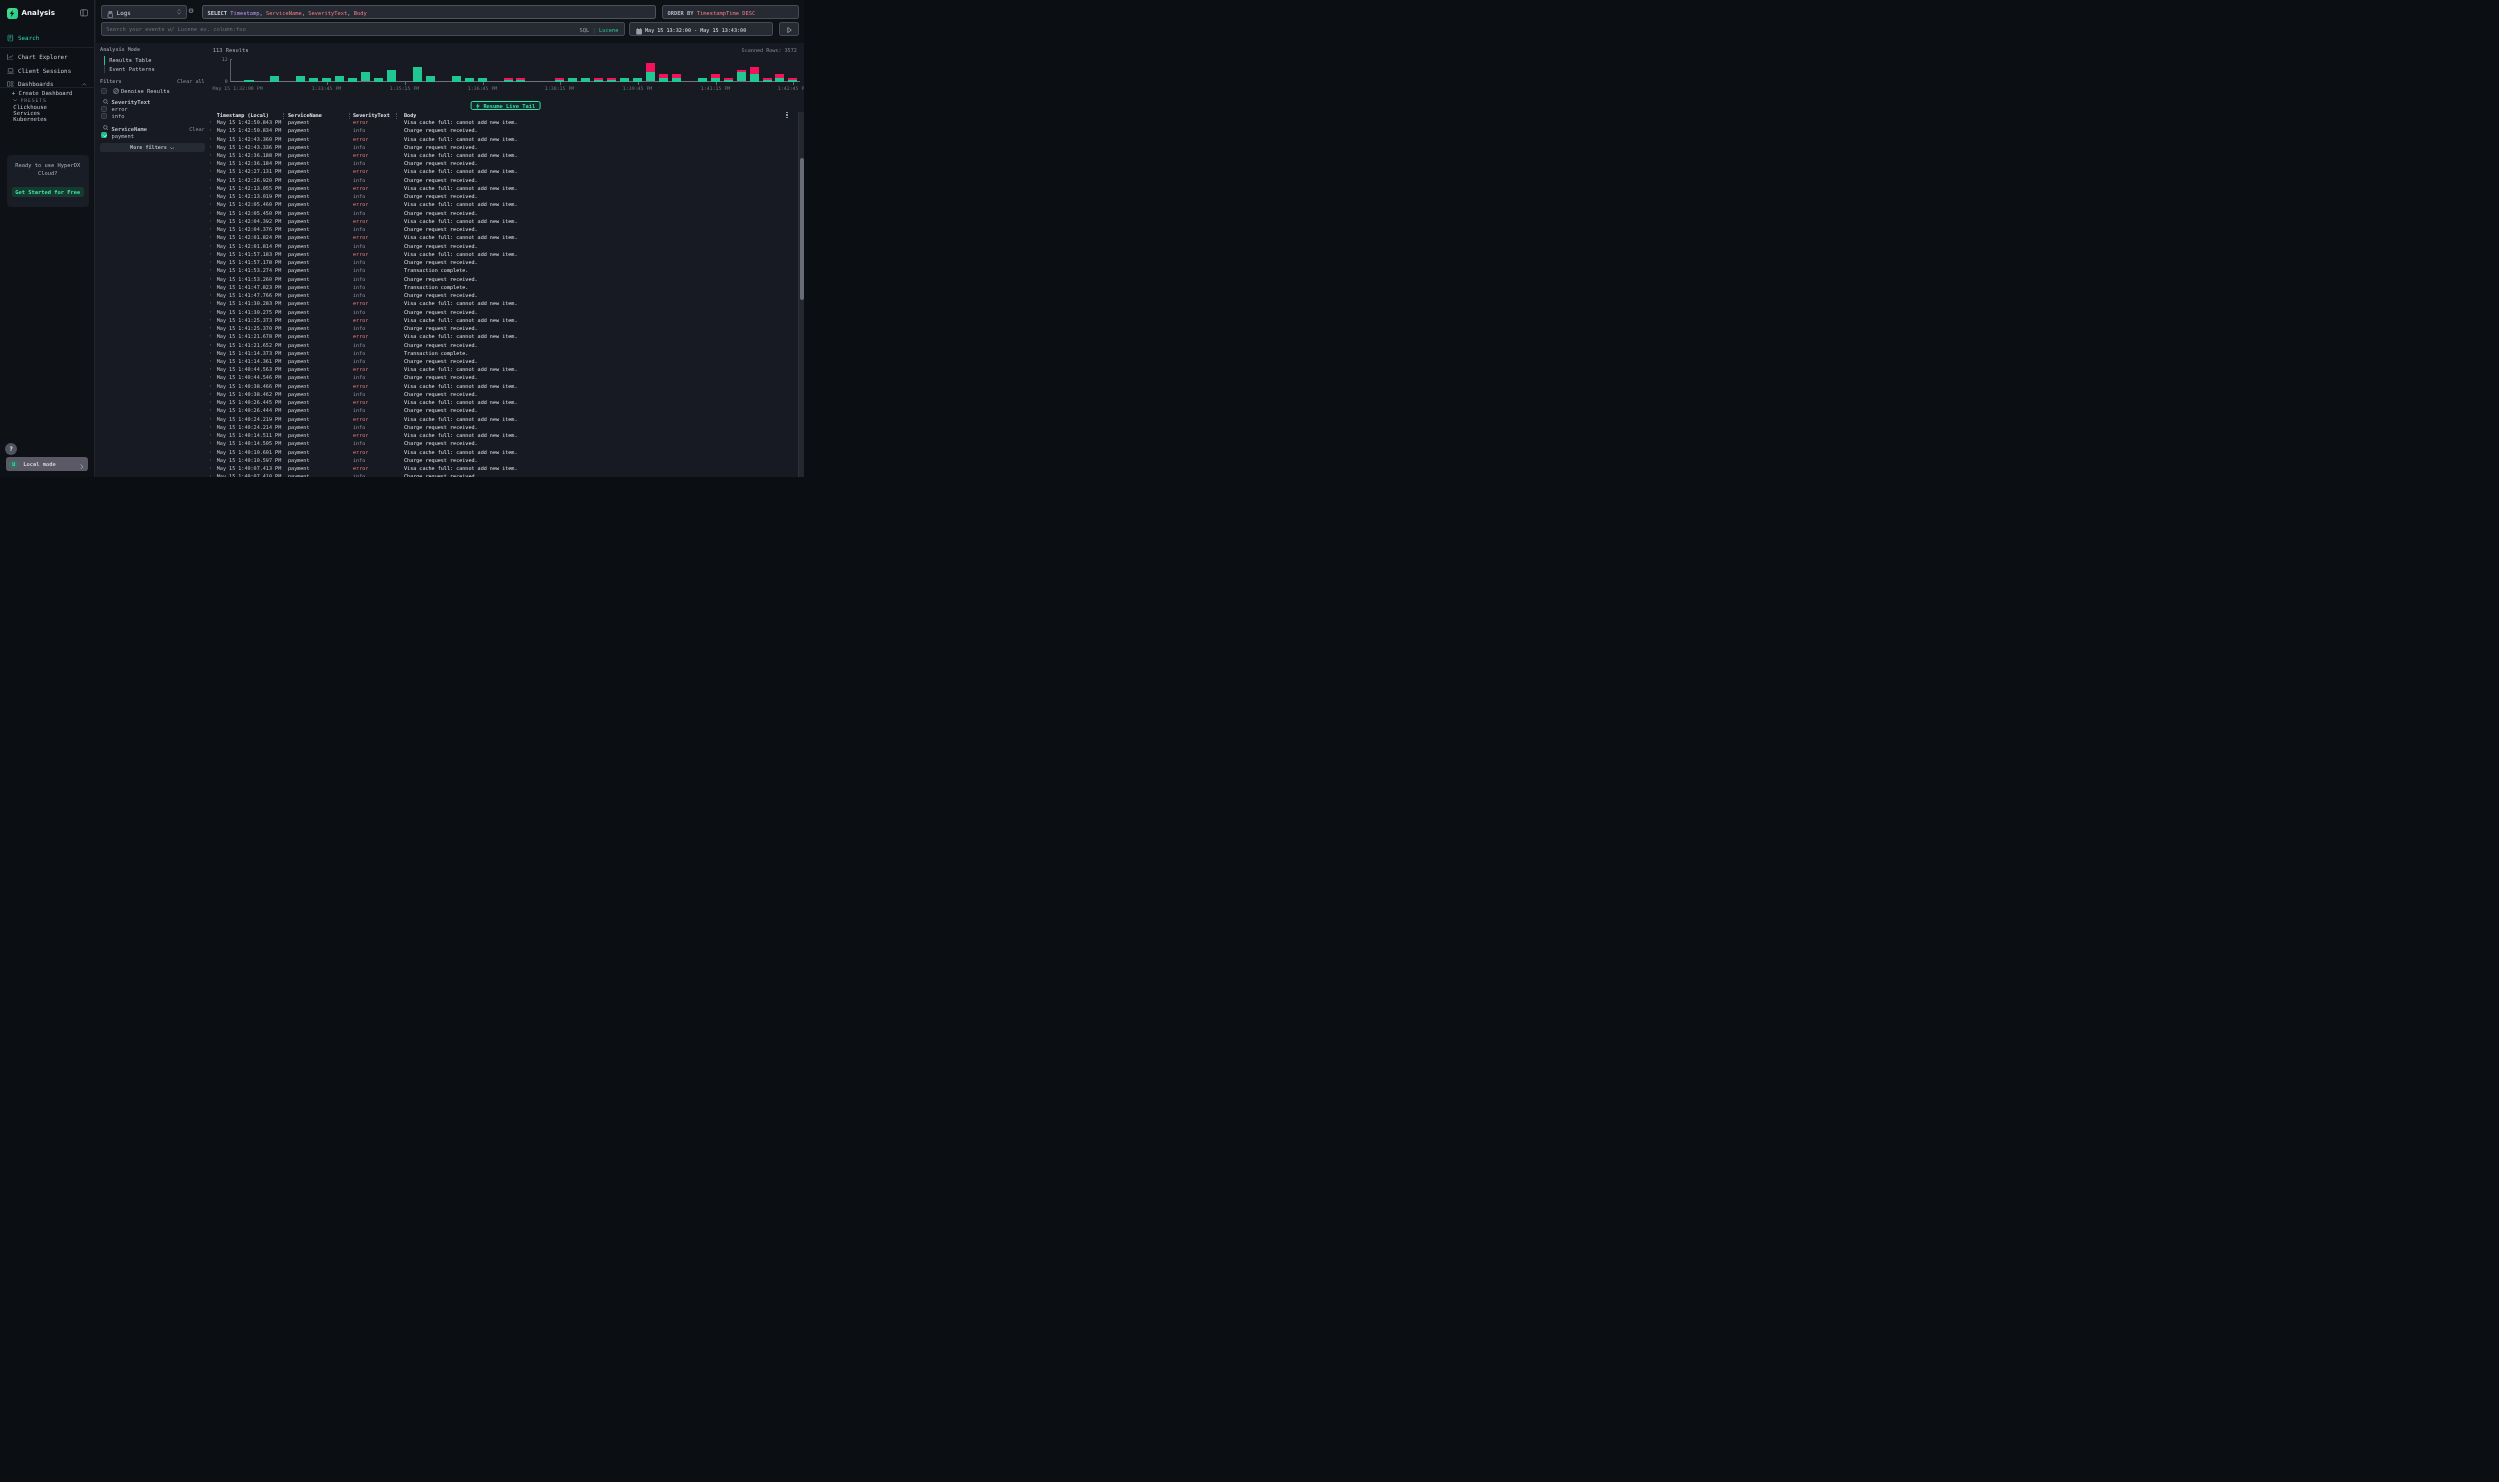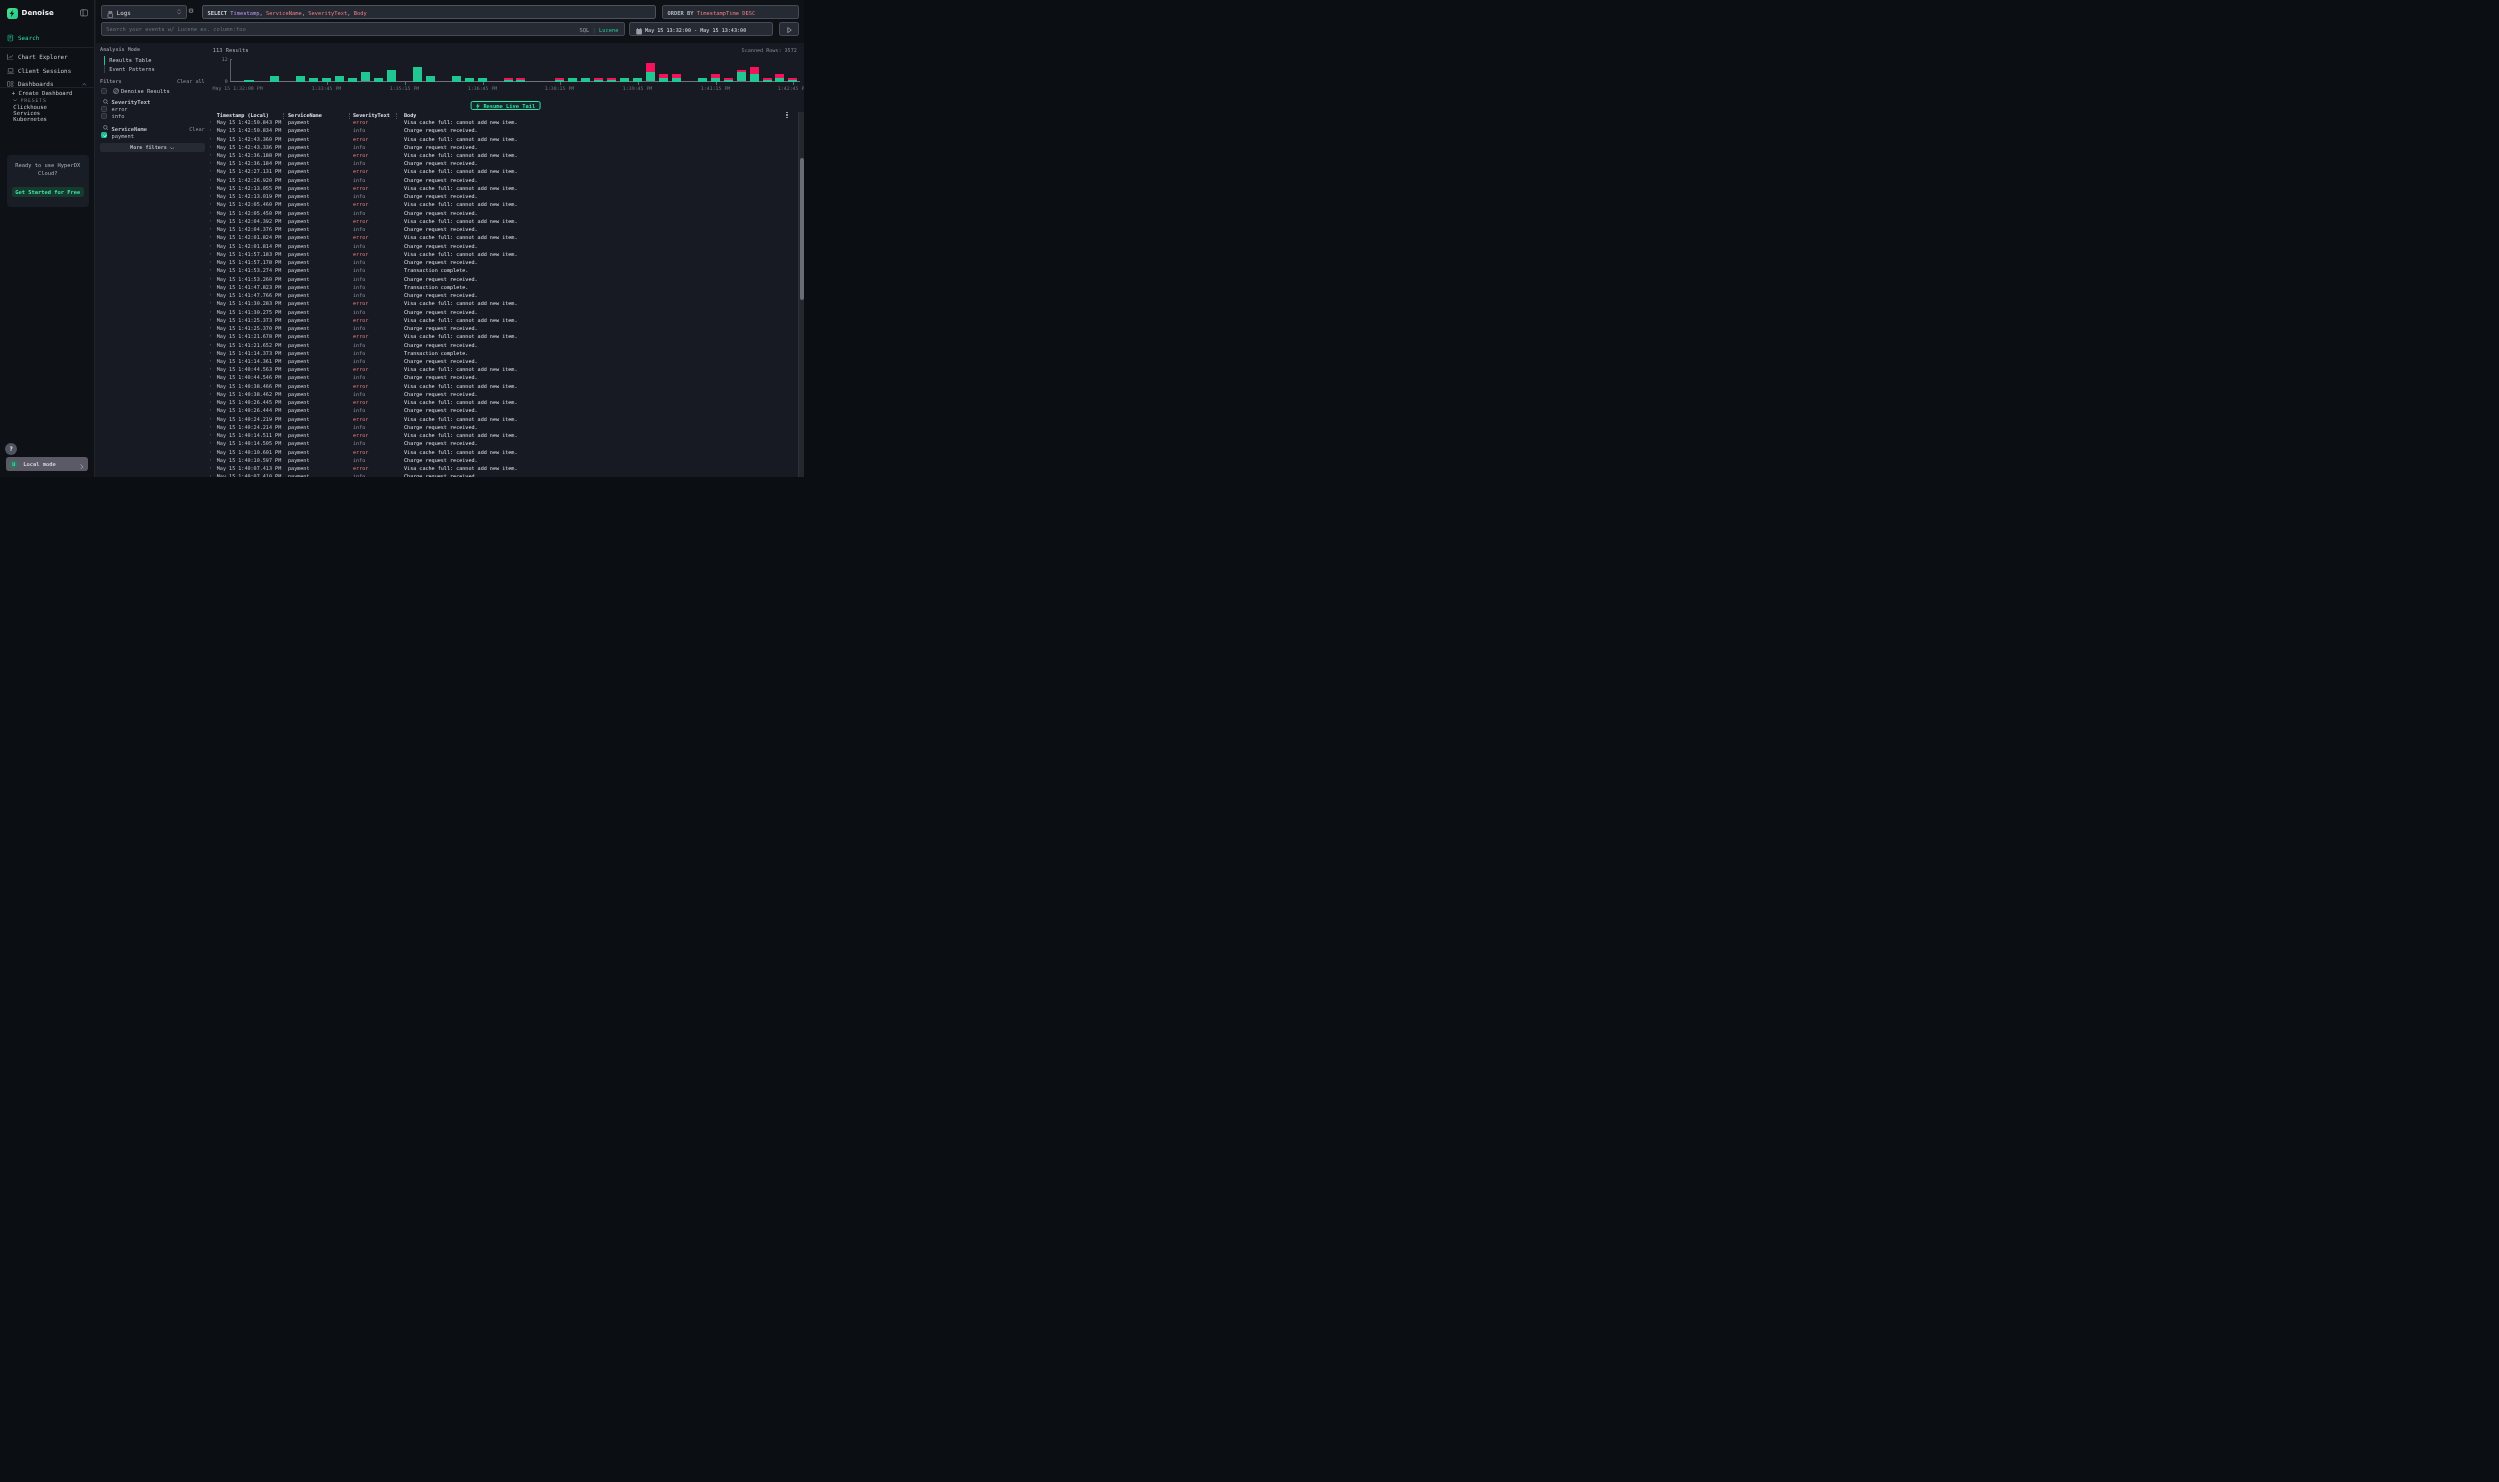--- a/index.html
+++ b/index.html
@@ -122,21 +122,21 @@
 
 <div class="app">
 
   <div class="sidebar">
     <div class="logo-row">
       <div class="logo-mark">
         <svg width="6.2" height="7.2" viewBox="0 0 12 14">
             <polygon points="7.2,0 1.5,8 5.2,8 3.6,14 10.2,5.3 6.3,5.3" fill="#0c1310"></polygon>
           </svg>
       </div>
-      <span class="brand">Denoise</span>
+      <span class="brand">Analysis</span>
       <span class="collapse-btn">
         <svg width="8.2" height="7.7" viewBox="0 0 16 15" fill="none" stroke="currentColor" stroke-width="1.3">
             <rect x="1" y="1.5" width="14" height="12" rx="2.5"></rect>
             <line x1="6" y1="1.5" x2="6" y2="13.5"></line>
           </svg>
       </span>
     </div>
 
     <div class="nav-item active" style="top:31px;">
       <span class="nicon">

